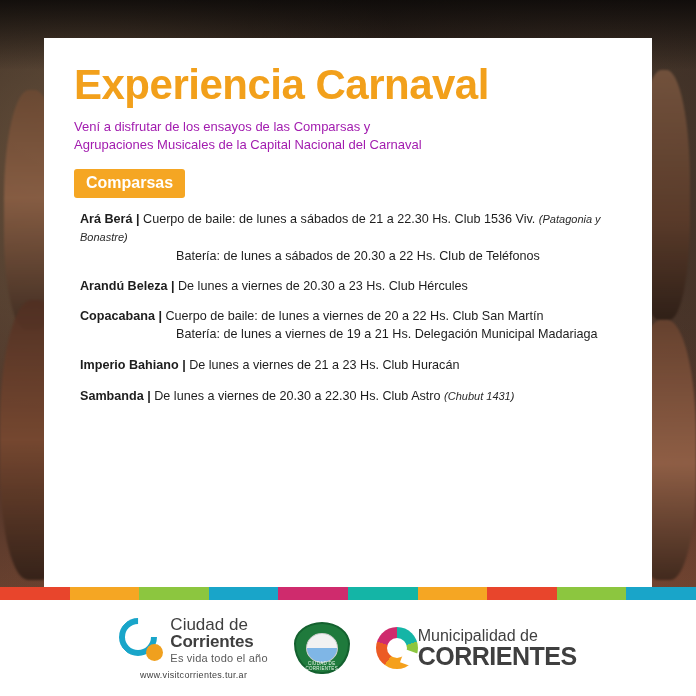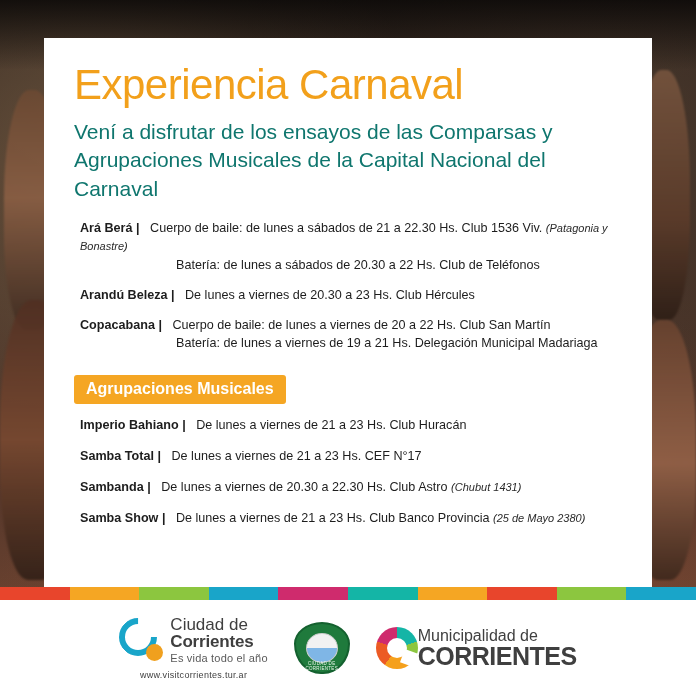--- a/index.html
+++ b/index.html
@@ -114,38 +114,38 @@
   .muni-text .m1 { font-size: 16px; color: #3f3f3f; }
   .muni-text .m2 { font-size: 25px; color: #3f3f3f; font-weight: 700; letter-spacing: -0.5px; }
 
   
   .card {
     position: absolute; left: 44px; top: 38px; width: 608px; height: 556px;
     background: #ffffff;
     padding: 26px 30px 10px 30px;
   }
   h1.title {
-    font-size: 42px; font-weight: 400; color: #f2a01b; letter-spacing: -0.5px;
+    font-size: 42px; font-weight: 700; color: #f2a01b; letter-spacing: -0.5px;
     line-height: 1.0; margin-bottom: 12px;
   }
   .subtitle {
-    font-size: 21px; color: #0f766e; line-height: 1.35; font-weight: 400;
+    font-size: 13px; color: #a21caf; line-height: 1.35; font-weight: 400;
     margin-bottom: 16px; max-width: 520px;
   }
   .section-chip {
     display: inline-block; background: #f5a623; color: #ffffff;
     font-size: 16px; font-weight: 700; padding: 5px 12px 6px 12px;
     border-radius: 3px; margin-bottom: 12px;
   }
   .section-chip.second { margin-top: 10px; }
 
   .entry { margin: 0 0 12px 6px; font-size: 12.6px; color: #1d1d1d; line-height: 1.45; }
   .entry .name { font-weight: 700; }
   .entry .sep { font-weight: 700; }
-  .entry .det { font-weight: 400; margin-left: 7px; }
+  .entry .det { font-weight: 400; }
   .entry .paren { font-style: italic; font-size: 11px; color: #2a2a2a; }
   .entry .line2 { display: block; padding-left: 96px; }
   .entry.ag { margin-bottom: 13px; }
 </style>
 </head>
 <body>
 
 <div id="poster">
 
   <div class="bg">
@@ -159,20 +159,21 @@
   <div class="card">
 
     <h1 class="title">Experiencia Carnaval</h1>
 
     <div class="subtitle">
       <span>Vení a disfrutar de los ensayos de las Comparsas y</span><br>
       <span>Agrupaciones Musicales de la Capital Nacional del Carnaval</span>
     </div>
 
     
+    <div class="section-chip">Comparsas</div>
 
     <div class="entry">
       <span class="name">Ará Berá</span>
       <span class="sep">|</span>
       <span class="det">Cuerpo de baile: de lunes a sábados de 21 a 22.30 Hs. Club 1536 Viv.</span>
       <span class="paren">(Patagonia y Bonastre)</span>
       <span class="line2">Batería: de lunes a sábados de 20.30 a 22 Hs. Club de Teléfonos</span>
     </div>
 
 
@@ -183,48 +184,36 @@
     </div>
 
     <div class="entry">
       <span class="name">Copacabana</span>
       <span class="sep">|</span>
       <span class="det">Cuerpo de baile: de lunes a viernes de 20 a 22 Hs. Club San Martín</span>
       <span class="line2">Batería: de lunes a viernes de 19 a 21 Hs. Delegación Municipal Madariaga</span>
     </div>
 
     
-    <div class="section-chip second">Agrupaciones Musicales</div>
 
     <div class="entry ag">
       <span class="name">Imperio Bahiano</span>
       <span class="sep">|</span>
       <span class="det">De lunes a viernes de 21 a 23 Hs. Club Huracán</span>
     </div>
 
-    <div class="entry ag">
-      <span class="name">Samba Total</span>
-      <span class="sep">|</span>
-      <span class="det">De lunes a viernes de 21 a 23 Hs. CEF N°17</span>
-    </div>
 
     <div class="entry ag">
       <span class="name">Sambanda</span>
       <span class="sep">|</span>
       <span class="det">De lunes a viernes de 20.30 a 22.30 Hs. Club Astro</span>
       <span class="paren">(Chubut 1431)</span>
     </div>
 
 
-    <div class="entry ag">
-      <span class="name">Samba Show</span>
-      <span class="sep">|</span>
-      <span class="det">De lunes a viernes de 21 a 23 Hs. Club Banco Provincia</span>
-      <span class="paren">(25 de Mayo 2380)</span>
-    </div>
 
   </div>
 
   <div class="color-strip" id="color-strip">
       <span style="background: rgb(232, 69, 44);"></span>
       <span style="background: rgb(245, 166, 35);"></span>
       <span style="background: rgb(140, 198, 63);"></span>
       <span style="background: rgb(25, 165, 201);"></span>
       <span style="background: rgb(207, 43, 109);"></span>
       <span style="background: rgb(20, 181, 166);"></span>

